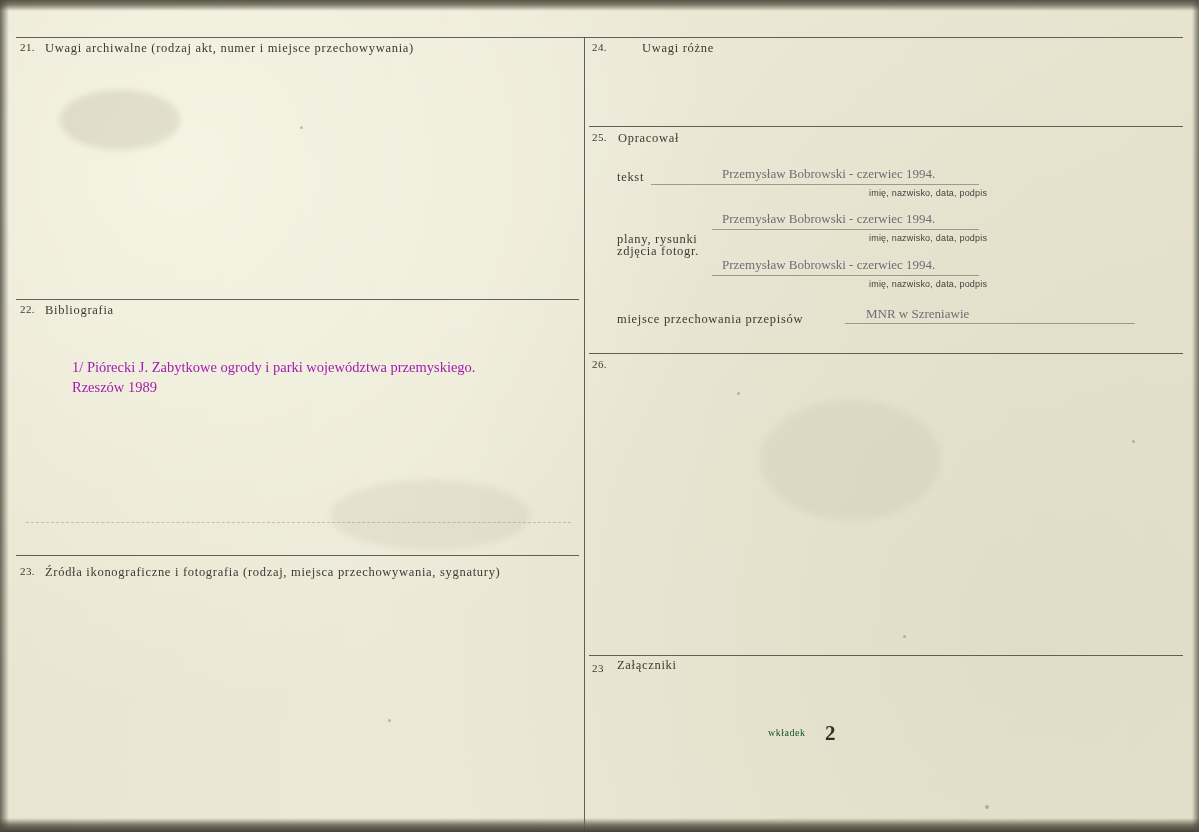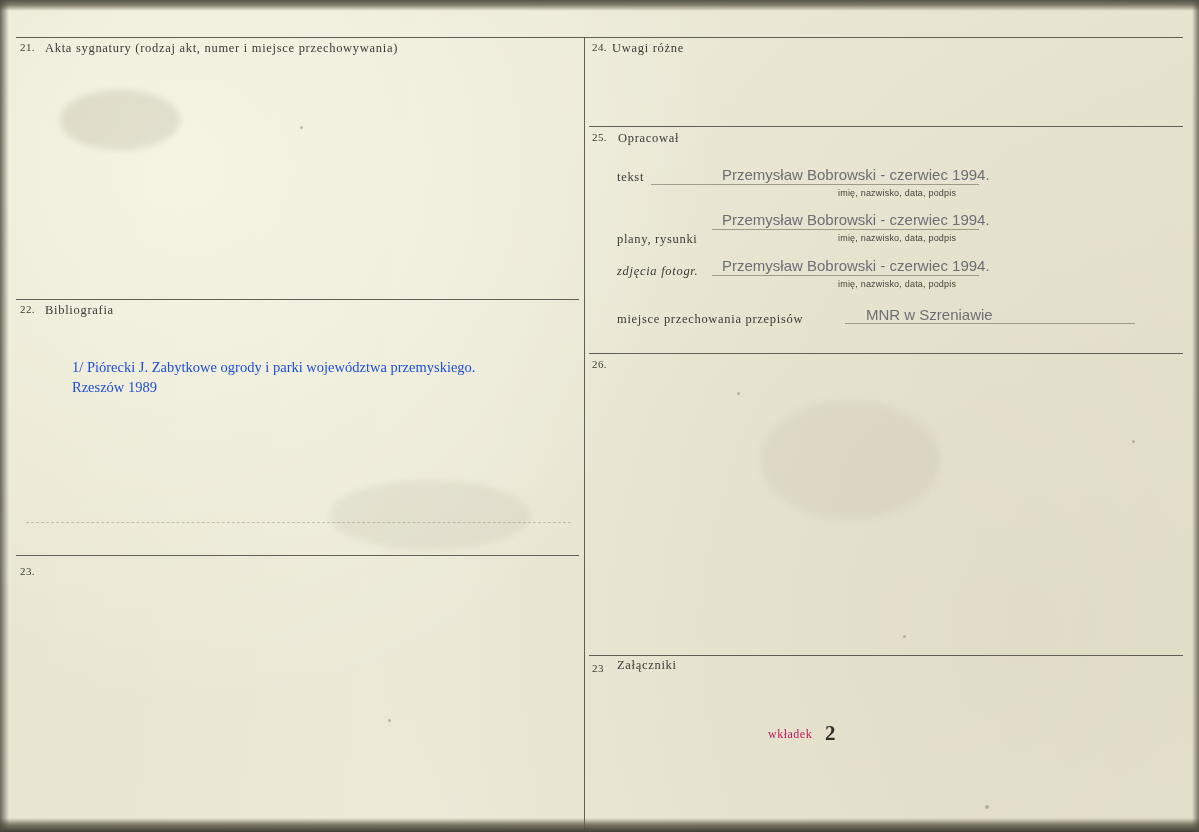--- a/index.html
+++ b/index.html
@@ -86,48 +86,49 @@
     color: #3b3a33;
     white-space: nowrap;
   }
   .sublabel {
     position: absolute;
     font-size: 9px;
     letter-spacing: .2px;
     color: #45443c;
     font-family: "Liberation Sans", sans-serif;
     white-space: nowrap;
+    margin-left: 31px;
   }
   .entry {
     position: absolute;
-    font-size: 15px;
+    font-size: 13px;
     color: #6d6e74;
     white-space: nowrap;
-    font-family: Liberation Sans, sans-serif;
+    font-family: Liberation Serif, serif;
     text-align: right;
   }
   .biblio {
     position: absolute;
     font-size: 14.5px;
     line-height: 20px;
-    color: #1d4ed8;
+    color: #a21caf;
     white-space: pre-line;
   }
   .notice {
     position: absolute;
     font-size: 13.5px;
     letter-spacing: .3px;
     color: #3c3b34;
     white-space: nowrap;
   }
   .attach-word {
     position: absolute;
-    font-size: 12px;
+    font-size: 10px;
     letter-spacing: .5px;
-    color: #be185d;
+    color: #14532d;
   }
   .attach-num {
     position: absolute;
     font-size: 21px;
     font-weight: bold;
     color: #2f2e28;
     font-family: "Liberation Serif", serif;
   }
   .smudge {
     position: absolute;
@@ -177,44 +178,45 @@
     <div class="hr" style="left:589px; top:126px; width:594px;"></div>
     <div class="hr" style="left:589px; top:353px; width:594px;"></div>
     <div class="hr" style="left:589px; top:655px; width:594px;"></div>
 
     <div class="hr light" style="left:651px; top:184px; width:328px;"></div>
     <div class="hr light" style="left:712px; top:229px; width:267px;"></div>
     <div class="hr light" style="left:712px; top:275px; width:267px;"></div>
     <div class="hr light" style="left:845px; top:323px; width:290px;"></div>
 
     <div class="fieldnum" style="left:20px; top:41px;">21.</div>
-    <div class="fieldlabel" style="left:45px; top:41px;">Akta sygnatury (rodzaj akt, numer i miejsce przechowywania)</div>
+    <div class="fieldlabel" style="left:45px; top:41px;">Uwagi archiwalne (rodzaj akt, numer i miejsce przechowywania)</div>
 
     <div class="fieldnum" style="left:20px; top:303px;">22.</div>
     <div class="fieldlabel" style="left:45px; top:303px;">Bibliografia</div>
     <div class="biblio" style="left:72px; top:357px; width:470px;">1/ Piórecki J. Zabytkowe ogrody i parki województwa przemyskiego.
 Rzeszów 1989</div>
 
     <div class="fieldnum" style="left:20px; top:565px;">23.</div>
+    <div class="fieldlabel" style="left:45px; top:565px;">Źródła ikonograficzne i fotografia (rodzaj, miejsca przechowywania, sygnatury)</div>
 
     <div class="fieldnum" style="left:592px; top:41px;">24.</div>
-    <div class="fieldlabel" style="left:612px; top:41px;">Uwagi różne</div>
+    <div class="fieldlabel" style="left:642px; top:41px;">Uwagi różne</div>
 
     <div class="fieldnum" style="left:592px; top:131px;">25.</div>
     <div class="fieldlabel" style="left:618px; top:131px;">Opracował</div>
 
     <div class="fieldlabel" style="left:617px; top:170px;">tekst</div>
     <div class="entry" style="left:722px; top:166px;">Przemysław Bobrowski - czerwiec 1994.</div>
     <div class="sublabel" style="left:838px; top:188px;">imię, nazwisko, data, podpis</div>
 
     <div class="fieldlabel" style="left:617px; top:232px;">plany, rysunki</div>
     <div class="entry" style="left:722px; top:211px;">Przemysław Bobrowski - czerwiec 1994.</div>
     <div class="sublabel" style="left:838px; top:233px;">imię, nazwisko, data, podpis</div>
 
-    <div class="fieldlabel" style="left:617px; top:264px;font-style:italic;">zdjęcia fotogr.</div>
+    <div class="fieldlabel" style="left:617px; top:244px;">zdjęcia fotogr.</div>
     <div class="entry" style="left:722px; top:257px;">Przemysław Bobrowski - czerwiec 1994.</div>
     <div class="sublabel" style="left:838px; top:279px;">imię, nazwisko, data, podpis</div>
 
     <div class="fieldlabel" style="left:617px; top:312px;">miejsce przechowania przepisów</div>
     <div class="entry" style="left:866px; top:306px;">MNR w Szreniawie</div>
 
 
     <div class="fieldnum" style="left:592px; top:358px;">26.</div>
 
     <div class="fieldnum" style="left:592px; top:662px;">23</div>

